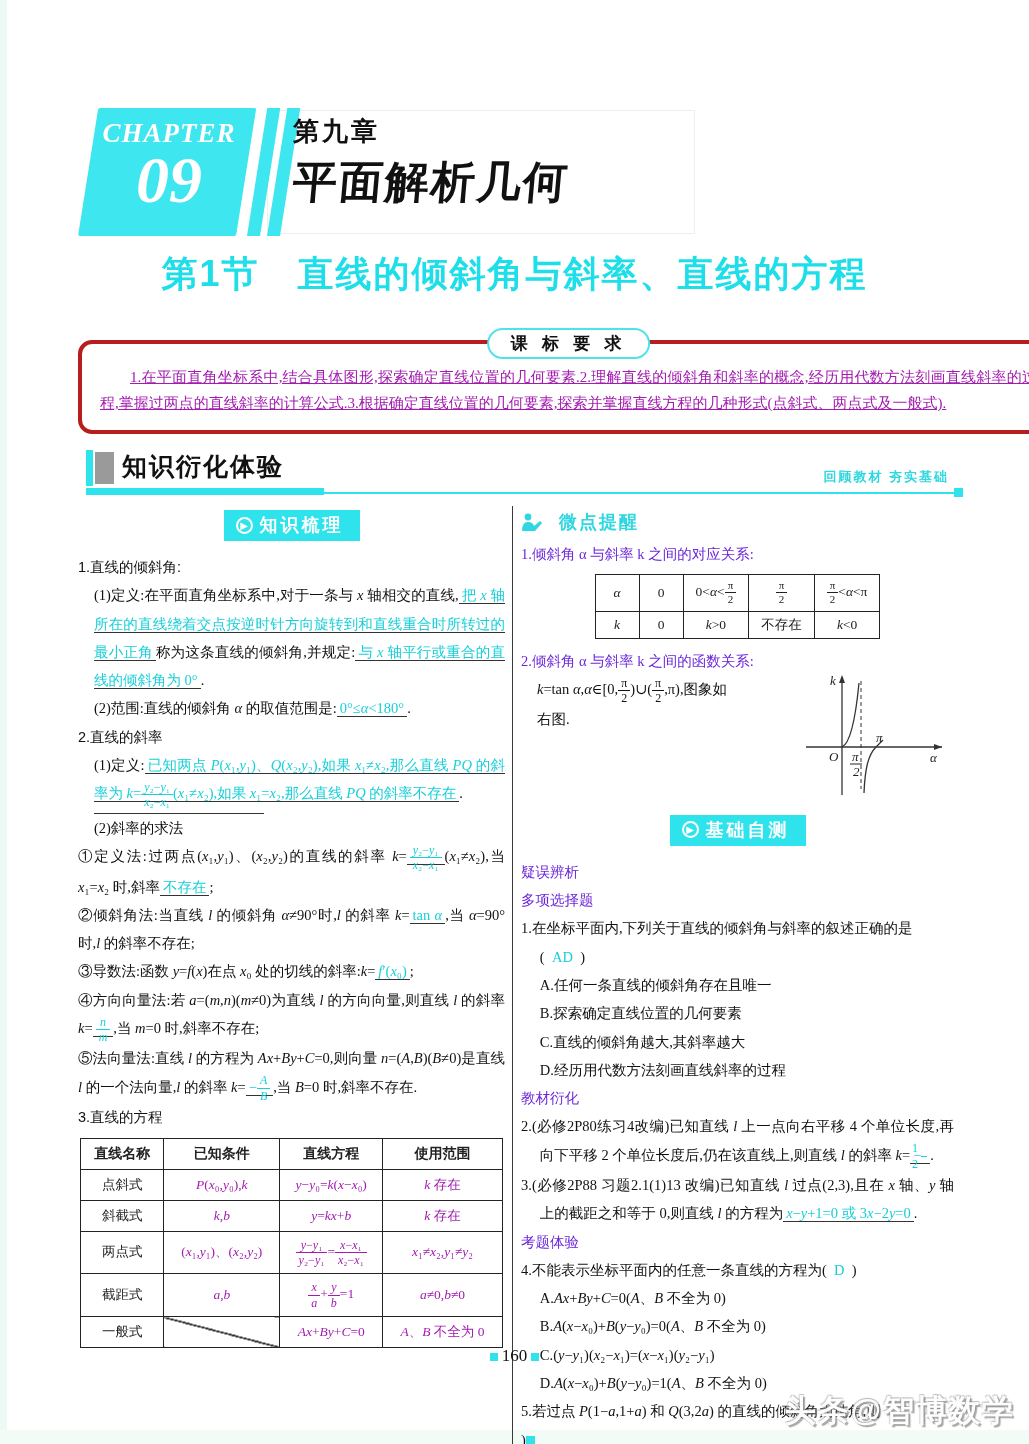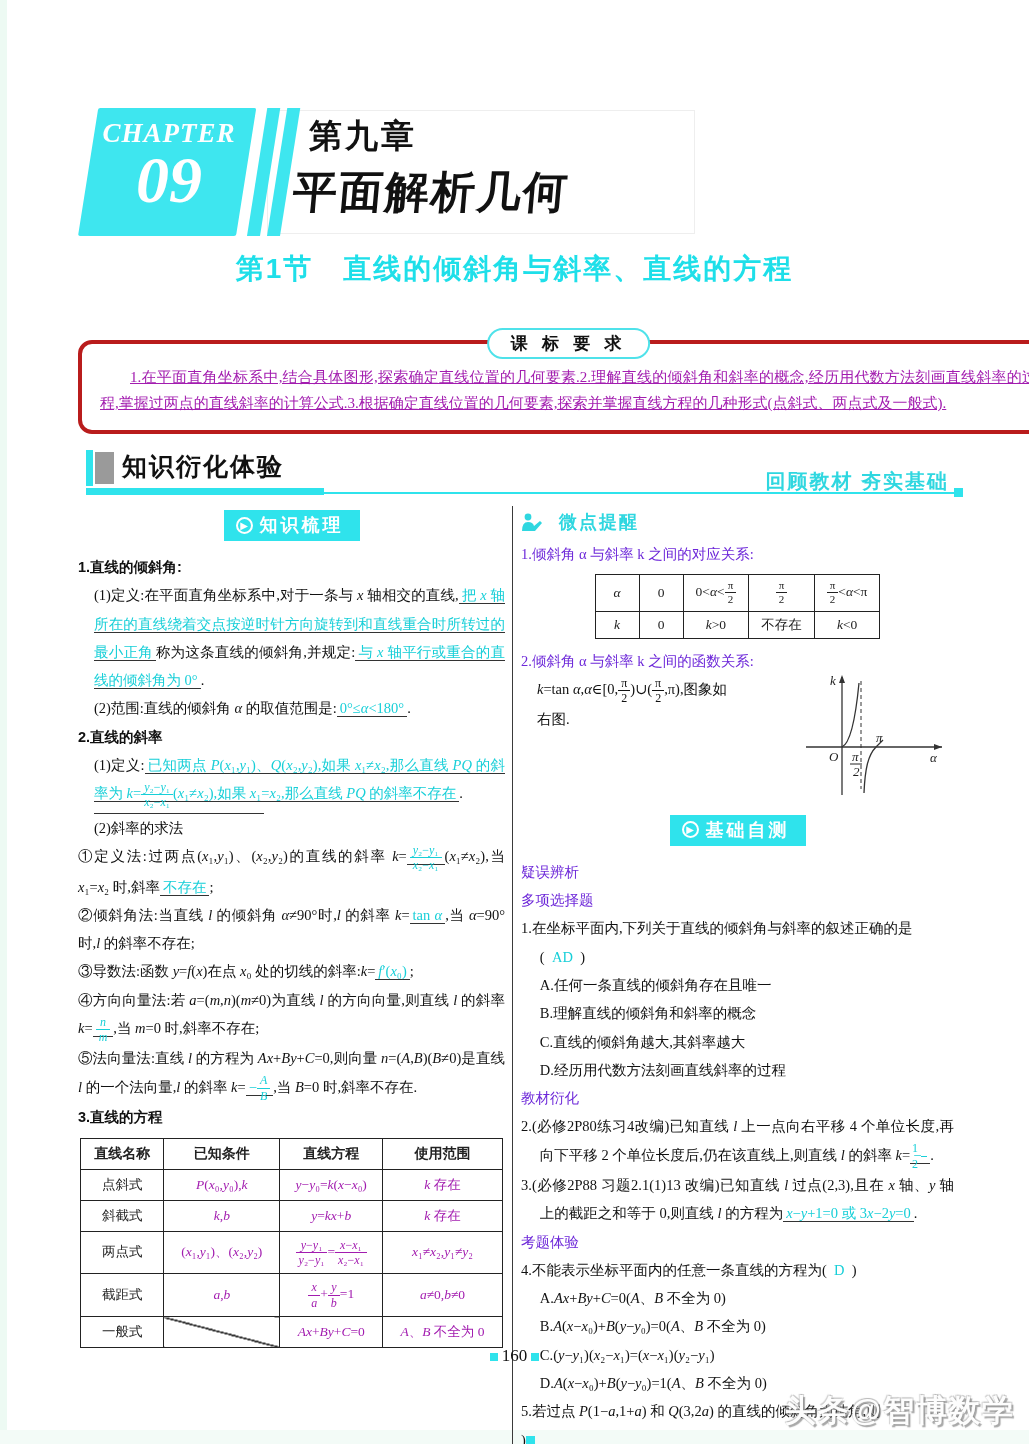--- a/index.html
+++ b/index.html
@@ -11,53 +11,53 @@
   
   .chapter { position:absolute; left:75px; top:108px; height:130px; width:600px; }
   .ch-card { position:absolute; left:192px; top:2px; width:428px; height:124px; background:#fff; border:1px solid #eee; }
   .ch-box { position:absolute; left:3px; top:0; width:158px; height:128px; background:#3ee6ef; transform:skewX(-9deg); transform-origin:bottom left; border-radius:2px; text-align:center; }
   .ch-box-inner { transform:skewX(9deg); color:#fff; }
   .ch-label { font-style:italic; font-weight:bold; font-size:27px; letter-spacing:1px; padding-top:10px; font-family:"Liberation Serif",serif; }
   .ch-num { font-style:italic; font-weight:bold; font-size:66px; line-height:0.95; font-family:"Liberation Serif",serif; }
   .ch-stripe { position:absolute; top:0; width:13px; height:128px; background:#3ee6ef; transform:skewX(-9deg); transform-origin:bottom left; }
   .s1 { left:172px; } .s2 { left:192px; }
   .ch-titles { position:absolute; left:218px; top:6px; width:380px; font-family:"Liberation Sans","DejaVu Sans",sans-serif; }
-  .ch-sub { font-size:33px; font-weight:bold; color:#111; letter-spacing:3px;margin-left:16px; }
+  .ch-sub { font-size:26px; font-weight:bold; color:#111; letter-spacing:3px; }
   .ch-title { font-size:44px; font-weight:900; color:#111; letter-spacing:2px; transform:skewX(-5deg); margin-top:4px; }
 
   
-  .section-title { position:absolute; left:0; top:250px; width:100%; text-align:center; color:#1edfe9; font-size:28px; font-weight:bold; letter-spacing:2px; font-family:"Liberation Sans","DejaVu Sans",sans-serif; }
+  .section-title { position:absolute; left:0; top:250px; width:100%; text-align:center; color:#1edfe9; font-size:36px; font-weight:bold; letter-spacing:2px; font-family:"Liberation Sans","DejaVu Sans",sans-serif; }
 
   
   .curriculum { position:absolute; left:78px; top:340px; width:981px; border:4px solid #b91c1c; border-radius:14px; padding:20px 18px 10px 18px; min-height:94px; }
   .curr-badge { position:absolute; left:50%; top:-16px; transform:translateX(-50%); background:#fff; border:2px solid #4fe2ea; border-radius:16px; padding:2px 22px; font-size:17px; font-weight:bold; letter-spacing:5px; color:#111; white-space:nowrap; }
   .curr-text { font-size:15px; line-height:1.75; text-align:justify; text-indent:2em; color:#a21caf;text-decoration:underline; }
 
   
   .kx { position:absolute; left:78px; top:448px; width:877px; height:48px;margin-left:8px; }
   .kx-cyanbar { position:absolute; left:0; top:2px; width:7px; height:36px; background:#2fe3ec; }
   .kx-graysq { position:absolute; left:9px; top:4px; width:19px; height:32px; background:#9a9a9a; }
   .kx-text { position:absolute; left:36px; top:2px; font-size:25px; font-weight:900; color:#111; letter-spacing:2px; font-family:"Liberation Sans","DejaVu Sans",sans-serif; }
   .kx-thick { position:absolute; left:0; top:40px; width:238px; height:7px; background:#2fe3ec; }
   .kx-thin { position:absolute; left:238px; right:6px; top:44px; height:2px; background:#2fe3ec; }
-  .kx-note { position:absolute; right:14px; top:20px; color:#2fd7e0; font-weight:bold; font-size:20px; letter-spacing:2px; font-family:"Liberation Sans","DejaVu Sans",sans-serif;padding-left:20px; }
+  .kx-note { position:absolute; right:14px; top:20px; color:#2fd7e0; font-weight:bold; font-size:13px; letter-spacing:2px; font-family:"Liberation Sans","DejaVu Sans",sans-serif;padding-left:20px; }
   .kx-dot { position:absolute; right:0; top:40px; width:9px; height:9px; background:#2fe3ec; }
 
   
   .columns { position:absolute; left:78px; top:502px; width:877px; display:flex; }
   .col-left { width:427px; }
   .divider { width:1px; background:#3a3a3a; margin:4px 8px 0 7px; }
   .col-right { width:433px; }
 
   .badge { display:flex; width:fit-content; margin:8px auto 12px auto; background:#2fe3ec; color:#fff; padding:3px 16px 4px 12px; font-size:18px; font-weight:bold; letter-spacing:3px; align-items:center; gap:7px; font-family:"Liberation Sans","DejaVu Sans",sans-serif; }
   .play { display:inline-flex; width:17px; height:17px; border:2px solid #fff; border-radius:50%; align-items:center; justify-content:center; font-size:10px; letter-spacing:0; }
 
   .txt { font-size:14.5px; line-height:1.95; text-align:justify; color:#111; }
   .txt p { padding-left:1.5em; text-indent:-0.4em; }
-  .txt p.head { padding-left:0; text-indent:0; font-weight:bold; font-family:"Liberation Sans","DejaVu Sans",sans-serif; }
+  .txt p.head { padding-left:0; text-indent:0; font-weight:normal; font-family:"Liberation Sans","DejaVu Sans",sans-serif; }
   .txt p.sub { padding-left:1.1em; text-indent:0; }
   .txt p.plain { padding-left:0; text-indent:0; }
   .ans { color:#17cfd8; }
   .blank { border-bottom:1px solid #333; padding:0 3px; }
   .blankline { display:block; width:170px; border-bottom:1px solid #333; height:4px; margin-left:1.1em; }
   .fr { display:inline-flex; flex-direction:column; vertical-align:middle; font-size:12px; line-height:1.2; text-align:center; }
   .fr .nu { display:block; border-bottom:1px solid currentColor; padding:0 3px; }
   .fr .de { display:block; padding:0 3px; }
 
   
@@ -294,21 +294,21 @@
       <div class="badge st-badge">
         <span class="play">▶</span>
         <span>基础自测</span>
       </div>
       <div class="q">
         <p class="subhead">疑误辨析</p>
         <p class="subhead">多项选择题</p>
         <p class="stem">1.在坐标平面内,下列关于直线的倾斜角与斜率的叙述正确的是</p>
         <p class="ansline">(&nbsp;&nbsp;<span class="ans">AD</span>&nbsp;&nbsp;)</p>
         <p class="opt">A.任何一条直线的倾斜角存在且唯一</p>
-        <p class="opt">B.理解直线的倾斜角和斜率的概念</p>
+        <p class="opt">B.探索确定直线位置的几何要素</p>
         <p class="opt">C.直线的倾斜角越大,其斜率越大</p>
         <p class="opt">D.经历用代数方法刻画直线斜率的过程</p>
         <p class="subhead">教材衍化</p>
         <p class="stem">2.(必修2P80练习4改编)已知直线 <i>l</i> 上一点向右平移 4 个单位长度,再向下平移 2 个单位长度后,仍在该直线上,则直线 <i>l</i> 的斜率 <i>k</i>=<span class="blank ans">−<span class="fr">
                 <span class="nu">1</span>
                 <span class="de">2</span>
               </span></span>.</p>
         <p class="stem">3.(必修2P88 习题2.1(1)13 改编)已知直线 <i>l</i> 过点(2,3),且在 <i>x</i> 轴、<i>y</i> 轴上的截距之和等于 0,则直线 <i>l</i> 的方程为<span class="blank ans"><i>x</i>−<i>y</i>+1=0 或 3<i>x</i>−2<i>y</i>=0</span>.</p>
         <p class="subhead">考题体验</p>
         <p class="stem">4.不能表示坐标平面内的任意一条直线的方程为(&nbsp;&nbsp;<span class="ans">D</span>&nbsp;&nbsp;)</p>

